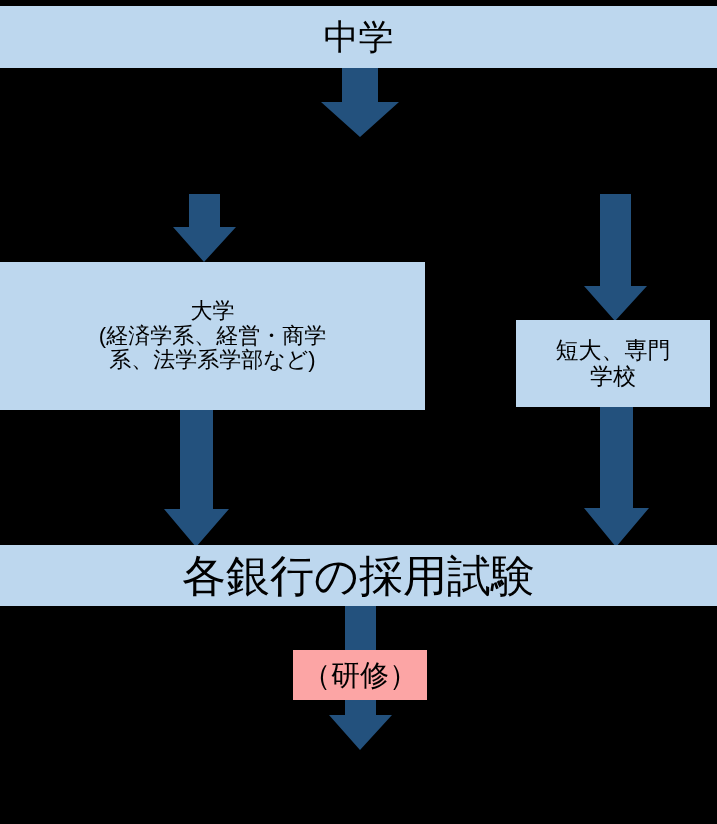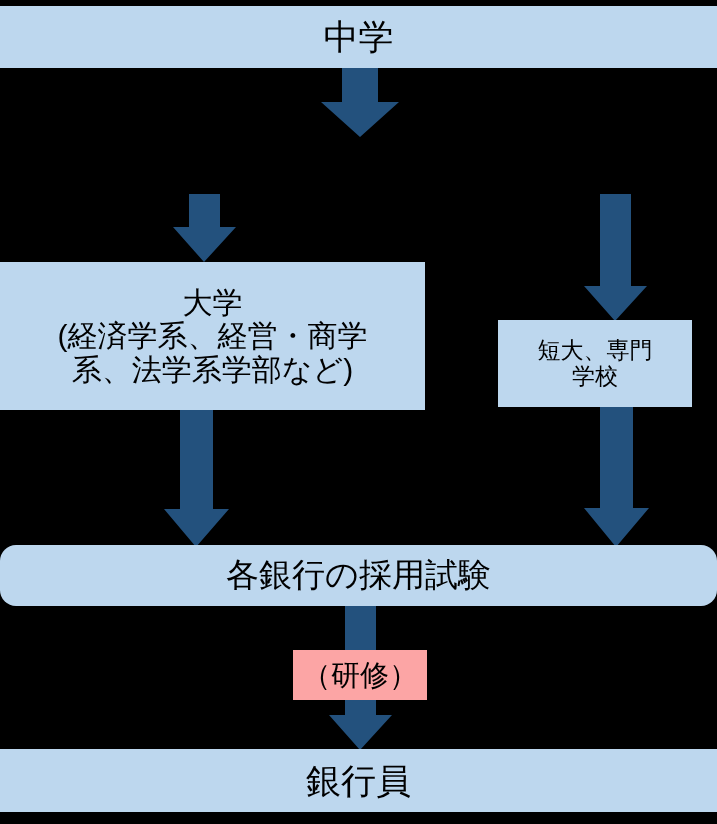--- a/index.html
+++ b/index.html
@@ -37,31 +37,30 @@
   #node-junior-high {
     left: 0px;  top: 6px;   width: 717px; height: 62px;
     font-size: 35px;
   }
   #node-high-school {
     left: 0px;  top: 136px; width: 717px; height: 60px;
     font-size: 35px;
   }
   #node-university {
     left: 0px;  top: 262px; width: 425px; height: 148px;
-    font-size: 30px;
+    font-size: 22px;
     padding: 0 4px;
   }
   #node-junior-college {
-    left: 498px; top: 320px; width: 194px; height: 87px;
+    left: 516px; top: 320px; width: 194px; height: 87px;
     font-size: 23px;
   }
   #node-bank-exam {
     left: 0px;  top: 545px; width: 717px; height: 61px;
-    font-size: 33px;
-    border-radius: 16px;
+    font-size: 44px;
   }
   #node-training {
     left: 293px; top: 650px; width: 134px; height: 50px;
     font-size: 29px;
   }
   #node-banker {
     left: 0px;  top: 749px; width: 717px; height: 63px;
     font-size: 35px;
   }
 
@@ -91,21 +90,20 @@
 (経済学系、経営・商学
 系、法学系学部など)</div>
 
   <div class="node" id="node-junior-college">短大、専門
 学校</div>
 
   <div class="node" id="node-bank-exam">各銀行の採用試験</div>
 
   <div class="node node-white" id="node-training">（研修）</div>
 
-  <div class="node" id="node-banker">銀行員</div>
 
   <div class="arrow" id="arrow-jh-to-hs">
     <svg width="80" height="72" viewBox="0 0 80 72">
       <polygon points="22,0 58,0 58,36 79,36 40,71 1,36 22,36" fill="#23517D"></polygon>
     </svg>
   </div>
 
   <div class="arrow" id="arrow-hs-to-univ">
     <svg width="65" height="69" viewBox="0 0 65 69">
       <polygon points="17,0 48,0 48,33 64,33 32,68 1,33 17,33" fill="#23517D"></polygon>

